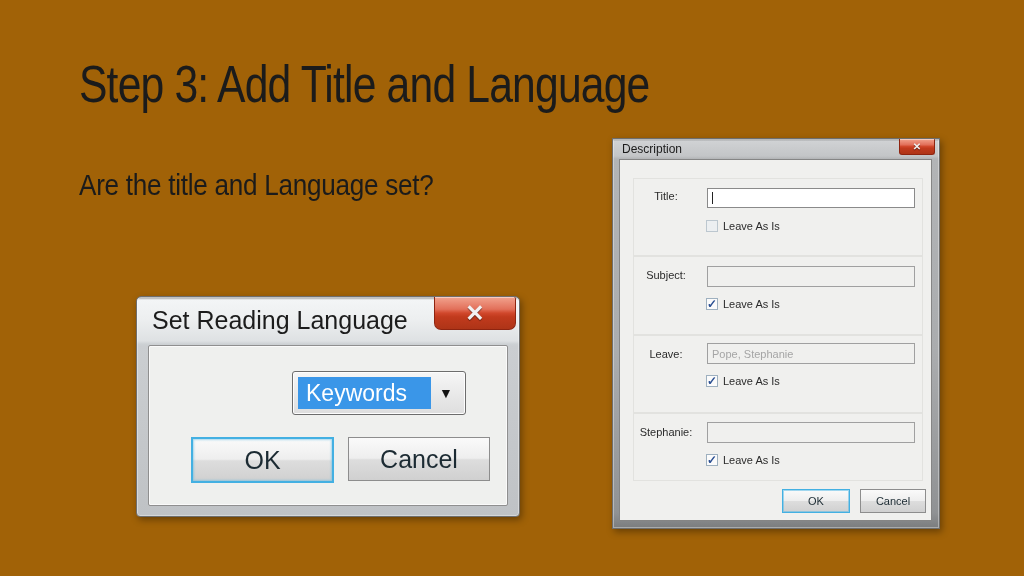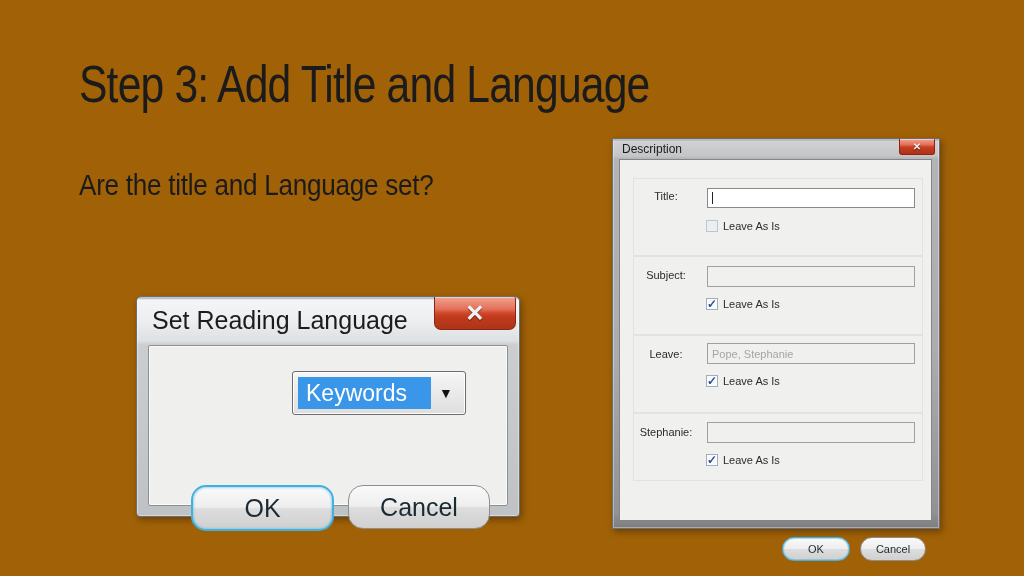--- a/index.html
+++ b/index.html
@@ -55,21 +55,21 @@
     color:#fff;font-size:23px;padding-left:8px;box-sizing:border-box;
   }
   .combo-arrow{
     position:absolute;right:4px;top:0;bottom:0;width:30px;
     display:flex;align-items:center;justify-content:center;
     color:#131313;font-size:14px;
   }
   .btn7{
     position:absolute;display:flex;align-items:center;justify-content:center;
     background:linear-gradient(180deg,#fafafa 0%,#eeeeee 48%,#dddddd 52%,#d0d0d0 100%);
-    border:1px solid #8d8d8d;border-radius:15px;color:#1c2b33;margin-top:48px;
+    border:1px solid #8d8d8d;border-radius:0;color:#1c2b33;
   }
   .btn7.focus{border:2px solid #43b0e2;box-shadow:0 0 2px 1px rgba(88,185,229,.5) inset;}
   .lang-ok{left:54px;top:140px;width:139px;height:42px;font-size:25px;}
   .lang-cancel{left:211px;top:140px;width:140px;height:42px;font-size:25px;}
 
   
   .desc-dialog{
     left:612px;top:138px;width:326px;height:389px;
     background:linear-gradient(180deg,#7d7f81 0px,#d0d2d4 2px,#c3c5c7 17px,#b2b4b6 20px,#aaacae 55%,#909294 96%,#7b7d7f 100%);
   }

